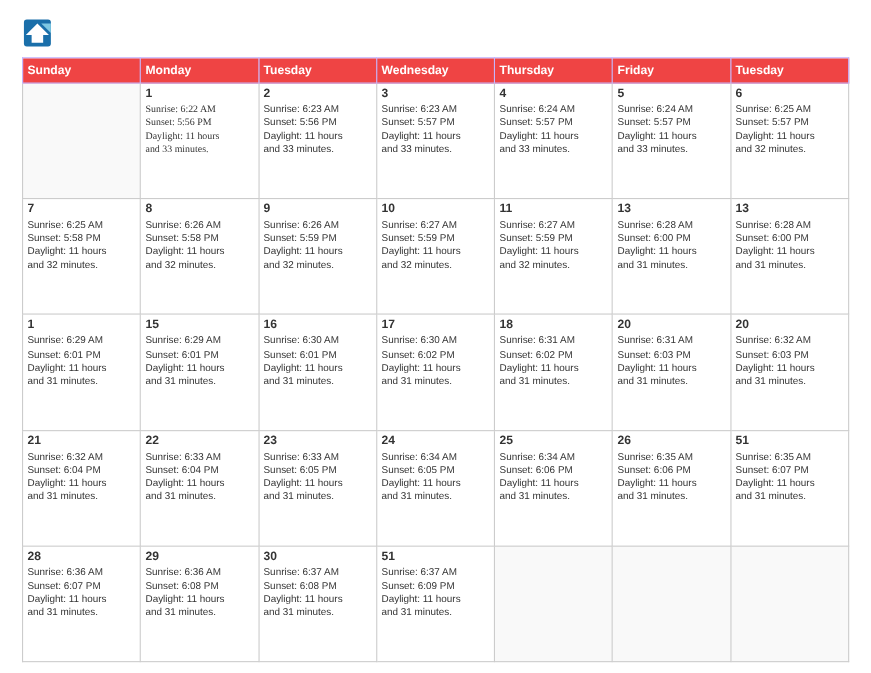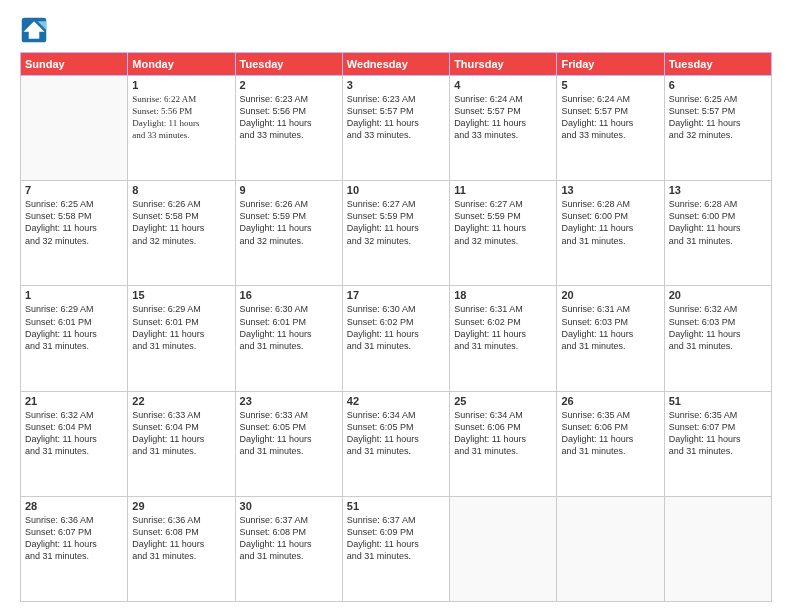--- a/index.html
+++ b/index.html
@@ -296,21 +296,21 @@
 and 31 minutes.</div>
           </td>
           <td>
             <span class="day-num">23</span>
             <div class="cell-info" style="white-space: pre-line;">Sunrise: 6:33 AM
 Sunset: 6:05 PM
 Daylight: 11 hours
 and 31 minutes.</div>
           </td>
           <td>
-            <span class="day-num">42</span>
+            <span class="day-num">24</span>
             <div class="cell-info" style="white-space: pre-line;">Sunrise: 6:34 AM
 Sunset: 6:05 PM
 Daylight: 11 hours
 and 31 minutes.</div>
           </td>
           <td>
             <span class="day-num">25</span>
             <div class="cell-info" style="white-space: pre-line;">Sunrise: 6:34 AM
 Sunset: 6:06 PM
 Daylight: 11 hours

